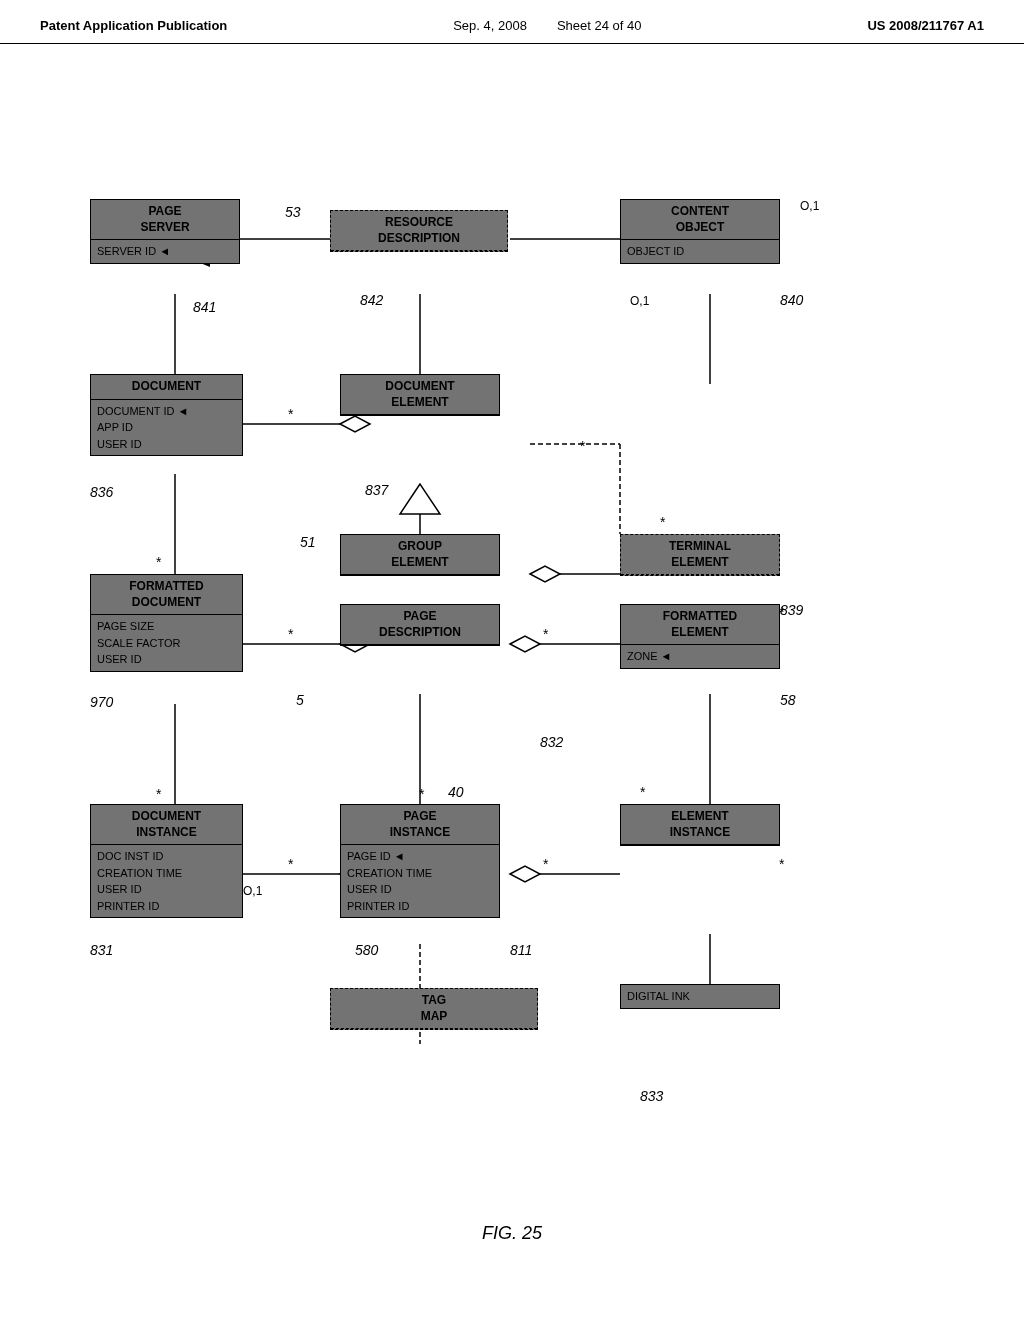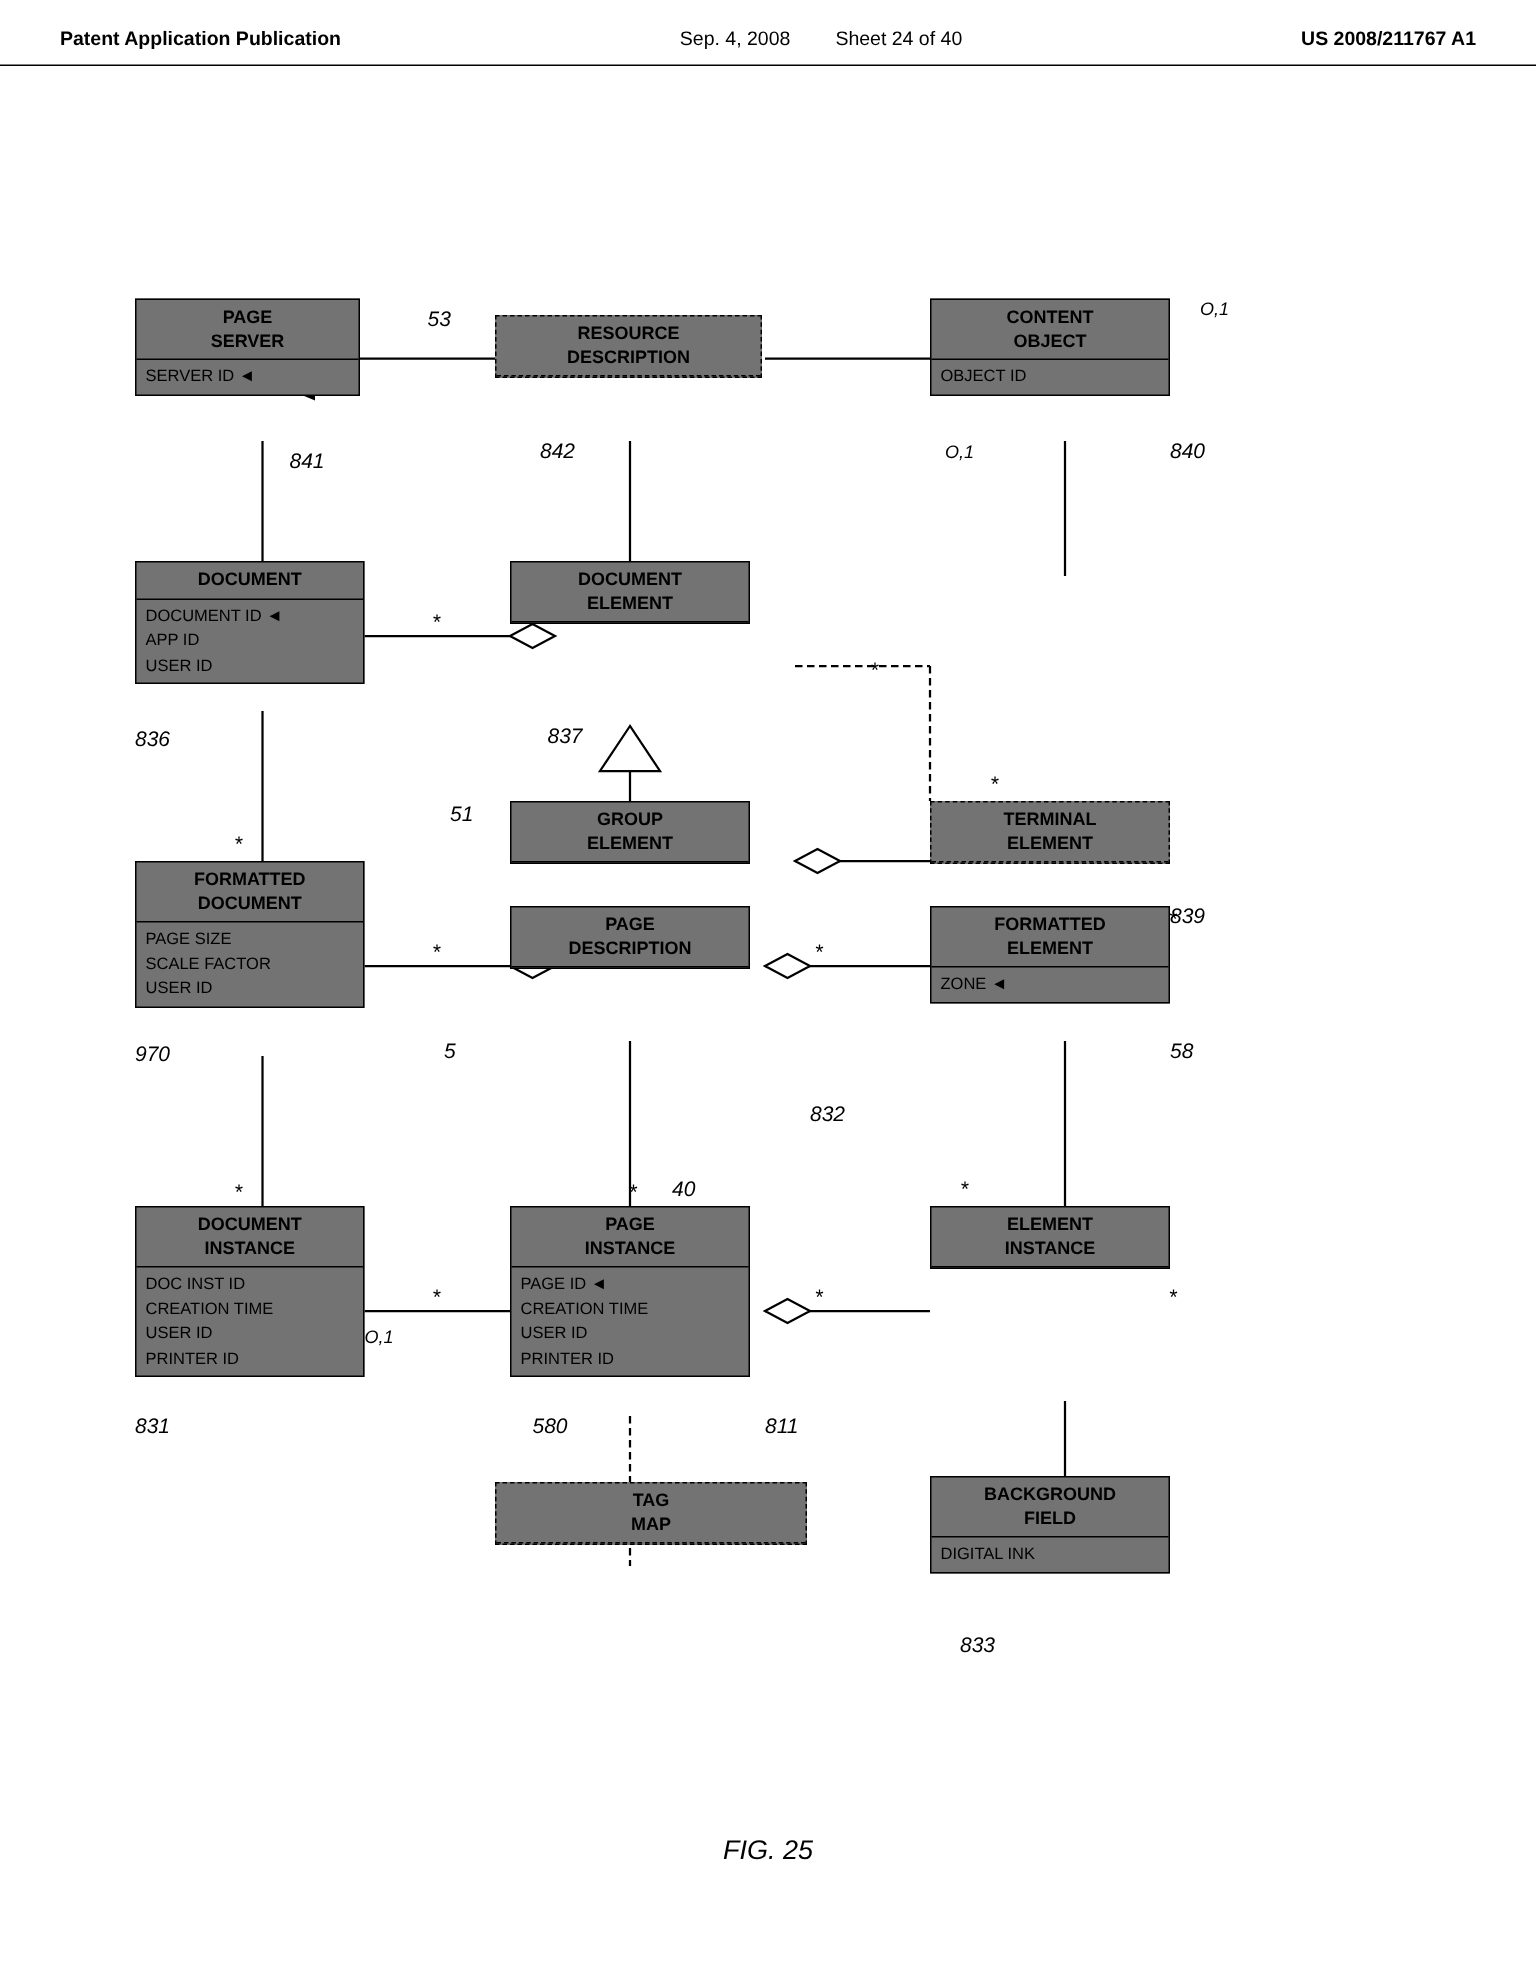--- a/index.html
+++ b/index.html
@@ -84,21 +84,20 @@
       top: 0;
       left: 0;
       width: 1024px;
       height: 1230px;
       pointer-events: none;
     }
 
     .label-text {
       position: absolute;
       font-size: 11px;
-      font-style: italic;
     }
 
     .fig-caption {
       text-align: center;
       font-size: 18px;
       font-style: italic;
       padding-top: 10px;
     }
   </style>
 </head>
@@ -325,21 +324,20 @@
 
   <div class="label-text" style="left:419px; top:742px; font-size:14px;">*</div>
 
   <div class="uml-box" style="left:620px; top:760px; width:160px;">
     <div class="uml-box-title">ELEMENT<br>INSTANCE</div>
   </div>
 
   <div class="label-text" style="left:779px; top:812px; font-size:14px;">*</div>
 
   <div class="uml-box" style="left:620px; top:940px; width:160px;">
-    <div class="uml-box-title">BACKGROUND<br>FIELD</div>
     <div class="uml-box-fields">
       <span class="field-line">DIGITAL INK</span>
     </div>
   </div>
 
   <div class="label-text" style="left:640px; top:1044px; font-style:italic; font-size:14px;">833</div>
 
   <div class="uml-box dashed" style="left:330px; top:944px; width:208px;">
     <div class="uml-box-title" style="border-bottom:1px dashed #000;">TAG<br>MAP</div>
   </div>

